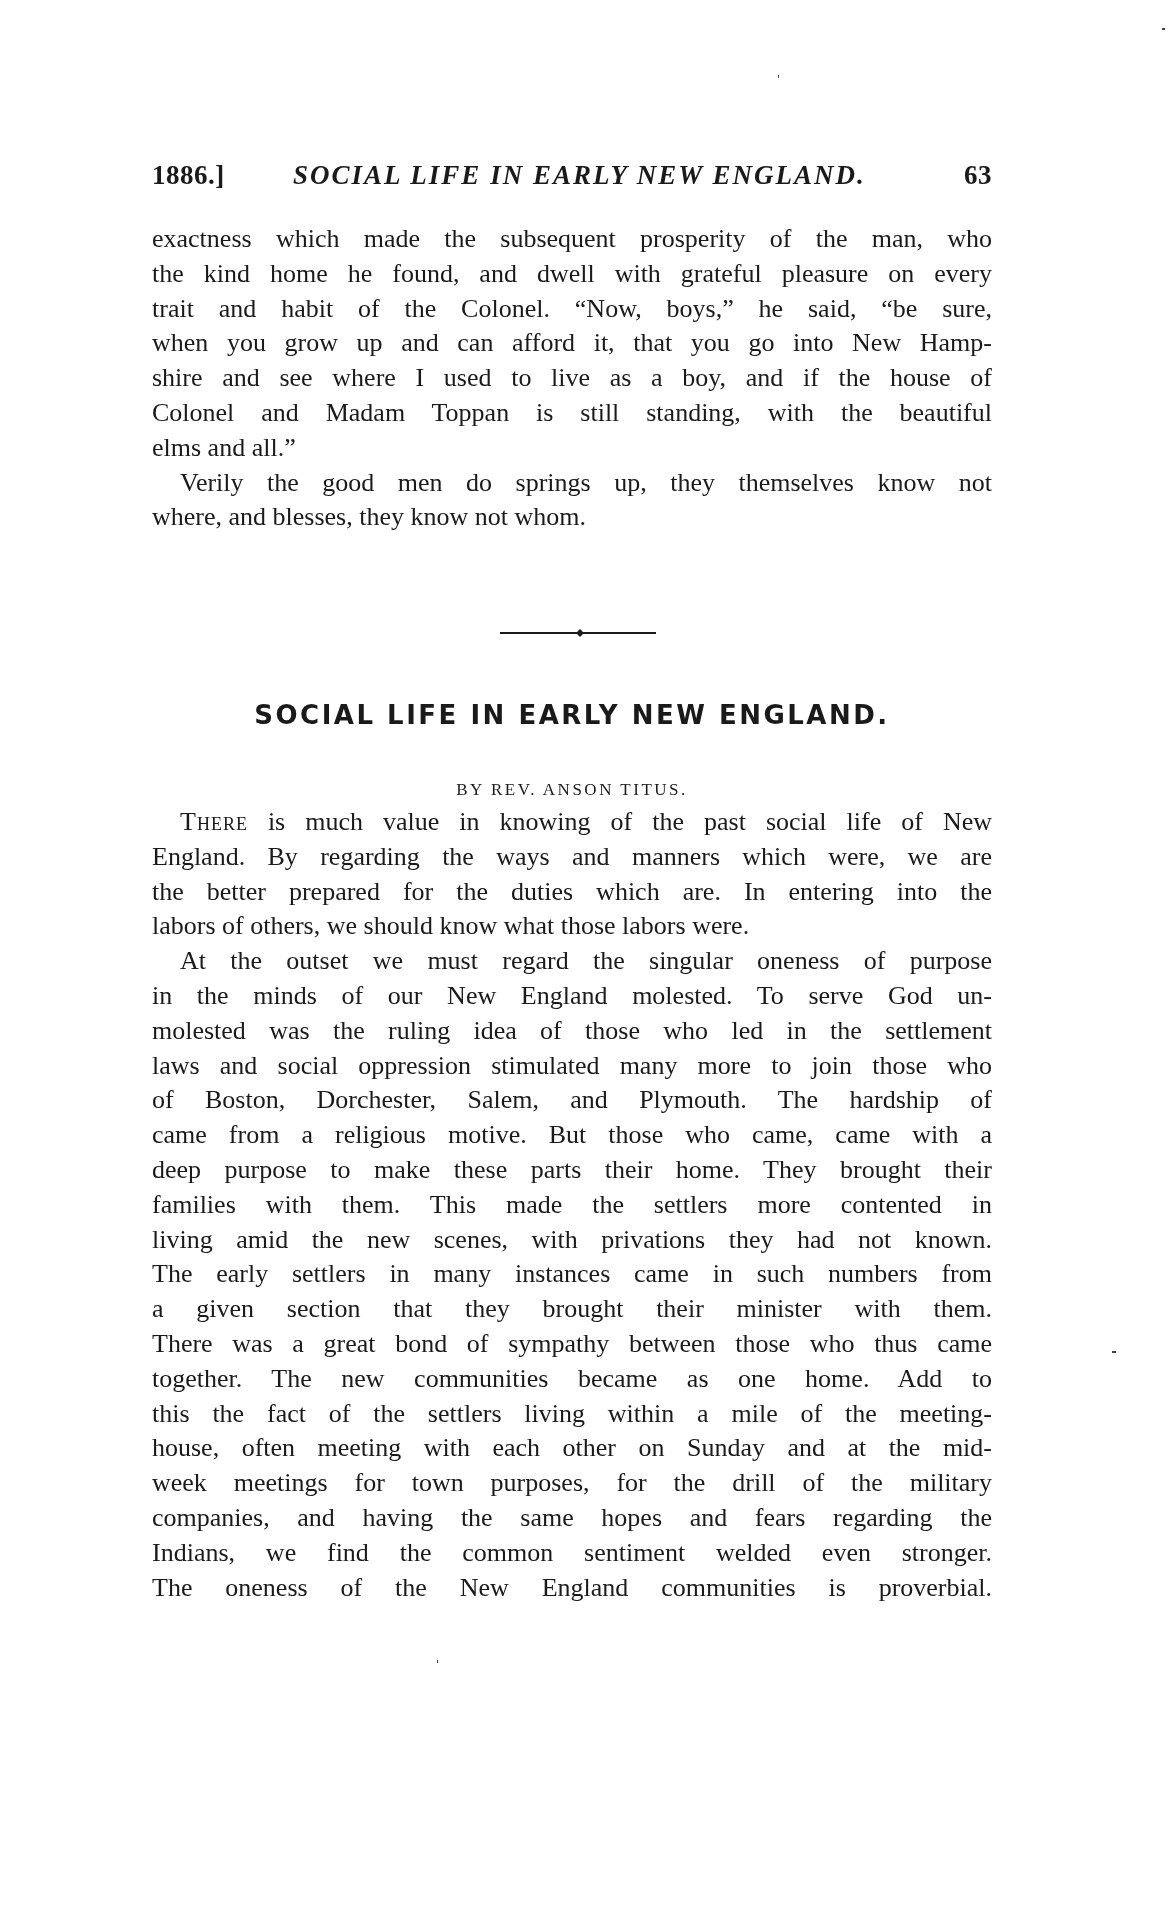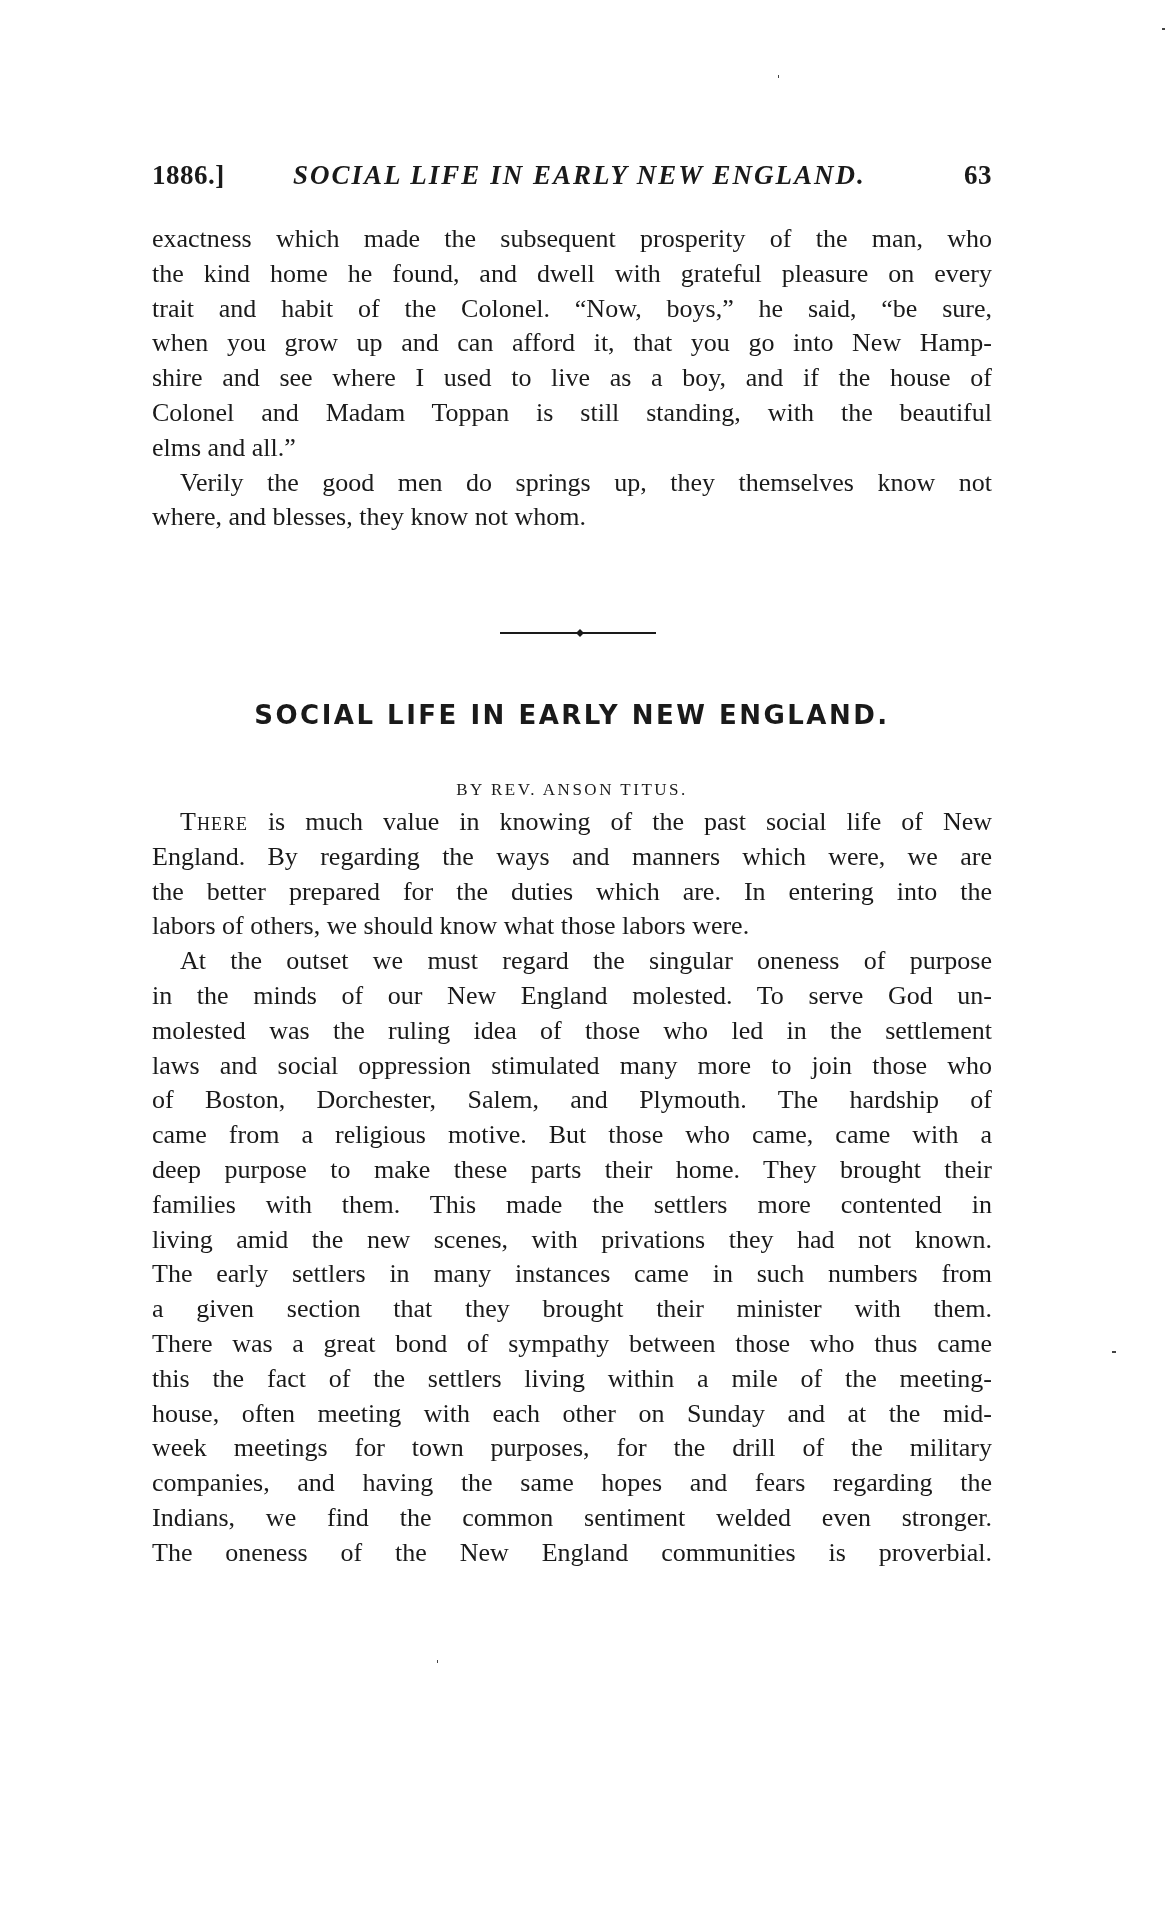--- a/index.html
+++ b/index.html
@@ -94,20 +94,21 @@
       <span class="line">molested was the ruling idea of those who led in the settlement</span>
       <span class="line">laws and social oppression stimulated many more to join those who</span>
       <span class="line">of Boston, Dorchester, Salem, and Plymouth.  The hardship of</span>
       <span class="line">came from a religious motive.  But those who came, came with a</span>
       <span class="line">deep purpose to make these parts their home.  They brought their</span>
       <span class="line">families with them.  This made the settlers more contented in</span>
       <span class="line">living amid the new scenes, with privations they had not known.</span>
       <span class="line">The early settlers in many instances came in such numbers from</span>
       <span class="line">a given section that they brought their minister with them.</span>
       <span class="line">There was a great bond of sympathy between those who thus came</span>
+      <span class="line">together.  The new communities became as one home.  Add to</span>
       <span class="line">this the fact of the settlers living within a mile of the meeting-</span>
       <span class="line">house, often meeting with each other on Sunday and at the mid-</span>
       <span class="line">week meetings for town purposes, for the drill of the military</span>
       <span class="line">companies, and having the same hopes and fears regarding the</span>
       <span class="line">Indians, we find the common sentiment welded even stronger.</span>
       <span class="line">The oneness of the New England communities is proverbial.</span>
     </div>
   </div>
 
 </div>

